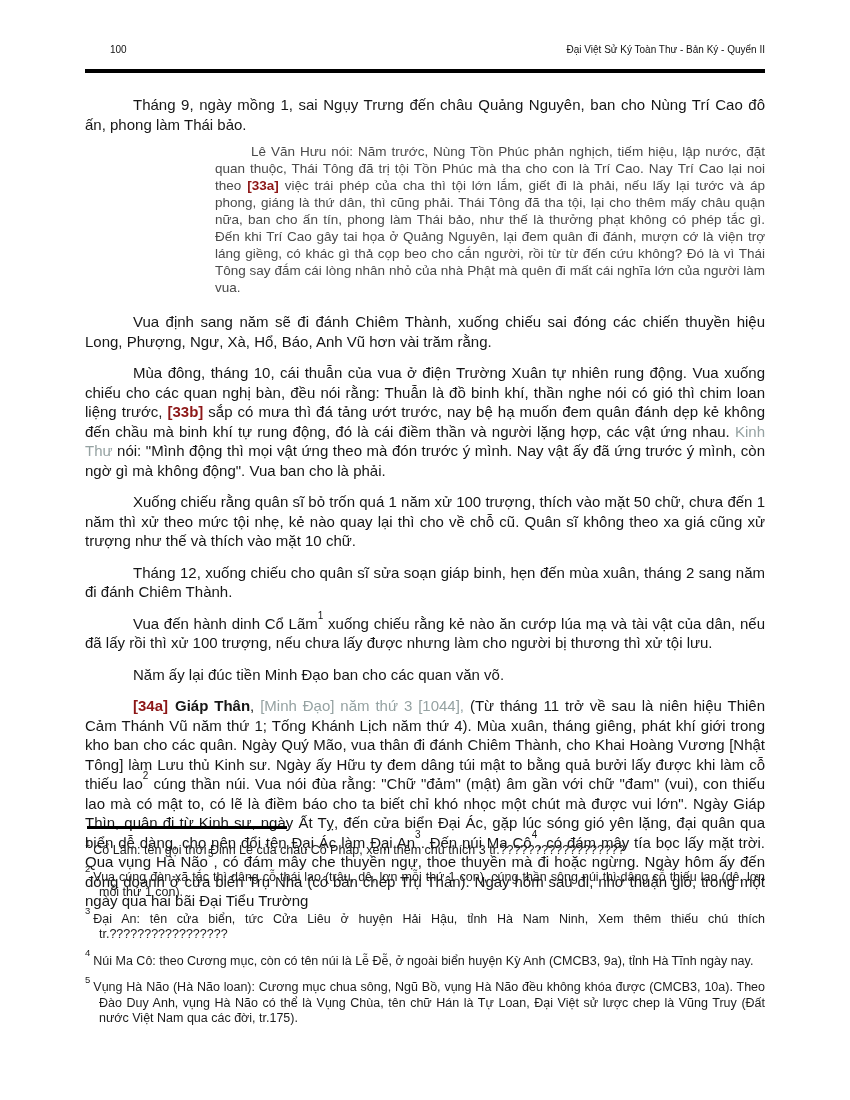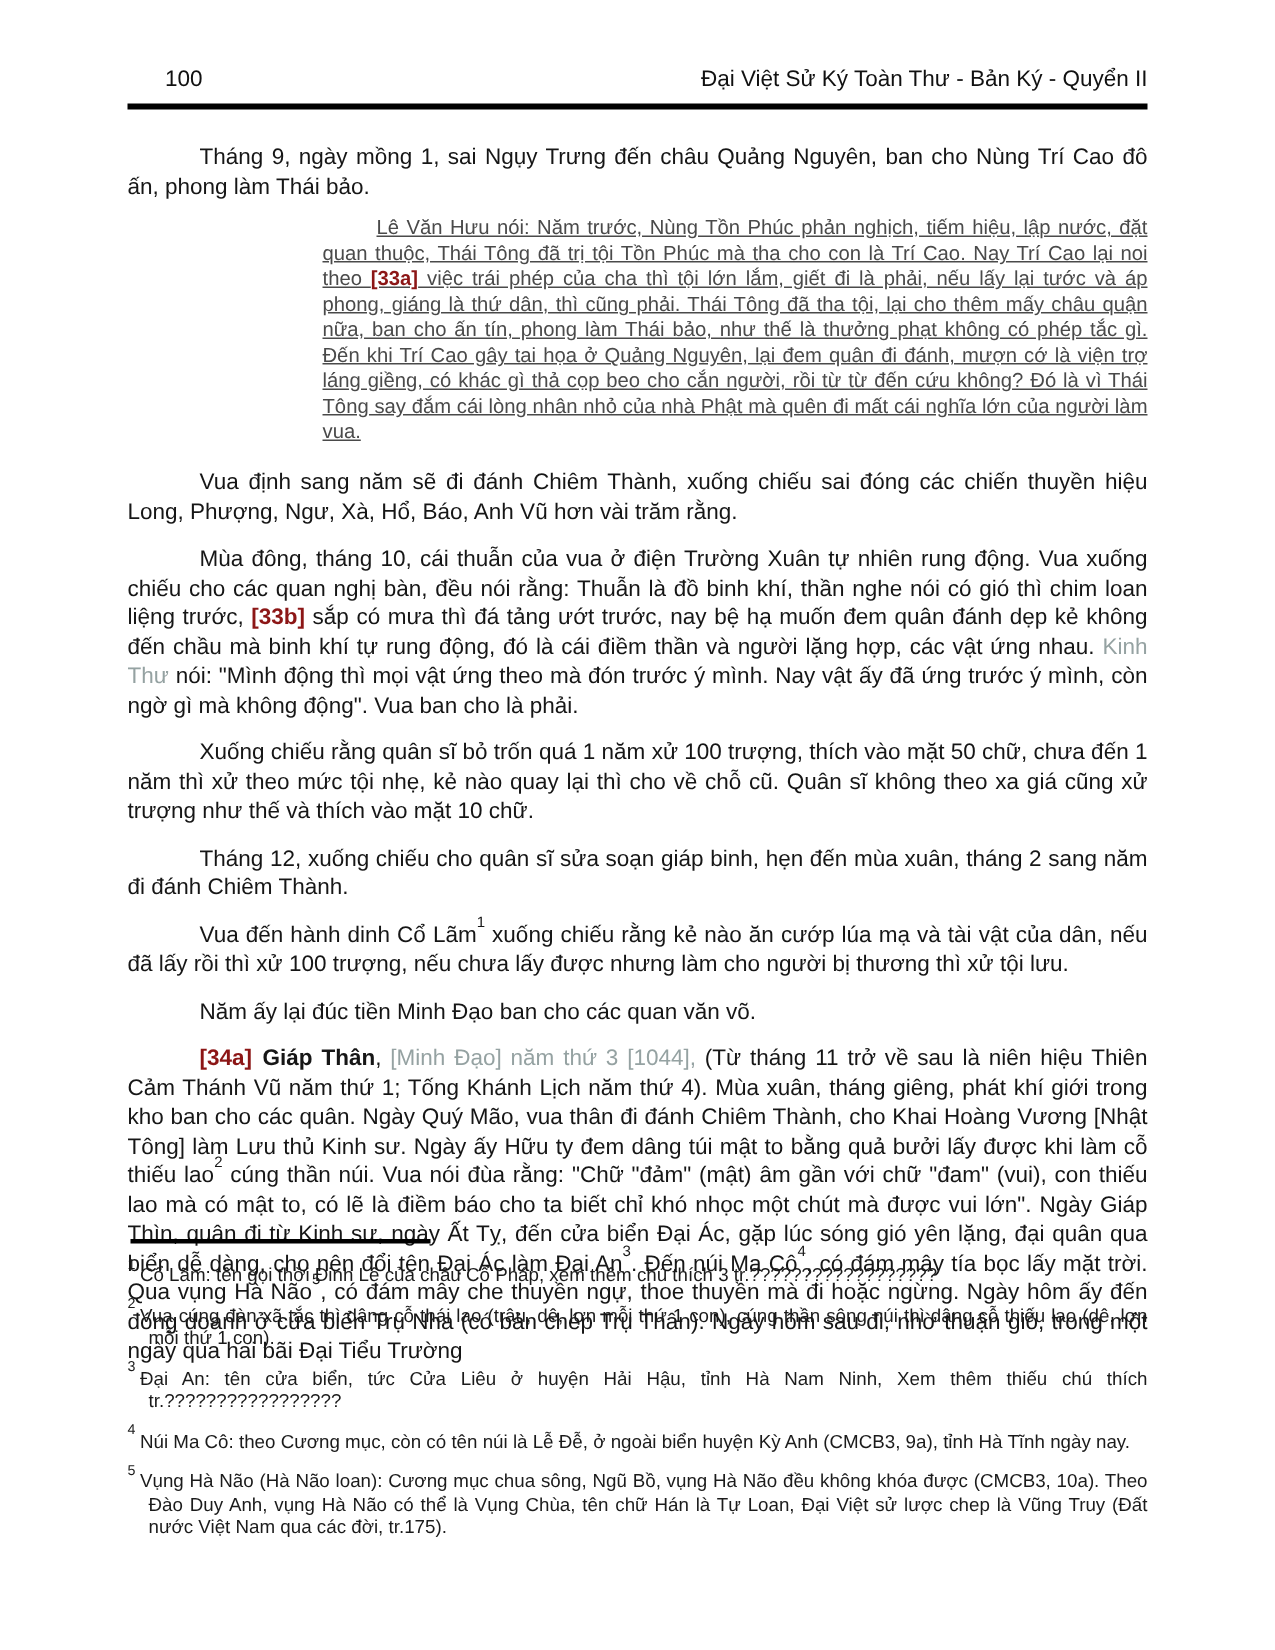--- a/index.html
+++ b/index.html
@@ -2,33 +2,33 @@
 <html><head>
 <meta charset="utf-8">
 <style>
   html,body{margin:0;padding:0;background:#e8e8e8;}
   .page{
     position:relative;width:850px;height:1100px;background:#ffffff;
     font-family:"Liberation Sans","DejaVu Sans",sans-serif;
     color:#161616;overflow:hidden;margin:0 auto;
   }
   .content{position:absolute;top:44px;left:85px;width:680px;}
-  .header{position:relative;height:20px;font-size:15px;color:#111;}
+  .header{position:relative;height:20px;font-size:10px;color:#111;}
   .pagenum{position:absolute;left:25px;top:0;}
   .title{text-align:right;}
   .rule{border-top:4px solid #000;margin-top:5px;}
   .body{margin-top:2px;}
   .para{
     margin:12px 0 0 0;font-size:15px;line-height:19.5px;
     text-align:justify;text-indent:48px;color:#161616;
   }
   .para.first{margin-top:22px;}
   .quote{
     margin:9px 0 16px 130px;font-size:13.5px;line-height:17px;
-    text-align:justify;text-indent:36px;color:#4a4a4a;text-decoration:underline;
+    text-align:justify;text-indent:36px;color:#4a4a4a;
   }
   .marker{color:#8c1616;font-weight:bold;}
   .marker.wide{margin-right:7px;}
   .boldname{font-weight:bold;}
   .grayref{color:#95a2a2;}
   sup.fnref{font-size:10px;line-height:0;position:relative;top:-4px;}
   .footnotes{position:absolute;left:85px;width:680px;top:826px;}
   .fnrule{width:200px;border-top:3px solid #000;margin:0 0 14px 2px;}
   .footnote{
     font-size:12.5px;line-height:15.5px;text-align:justify;color:#1b1b1b;

